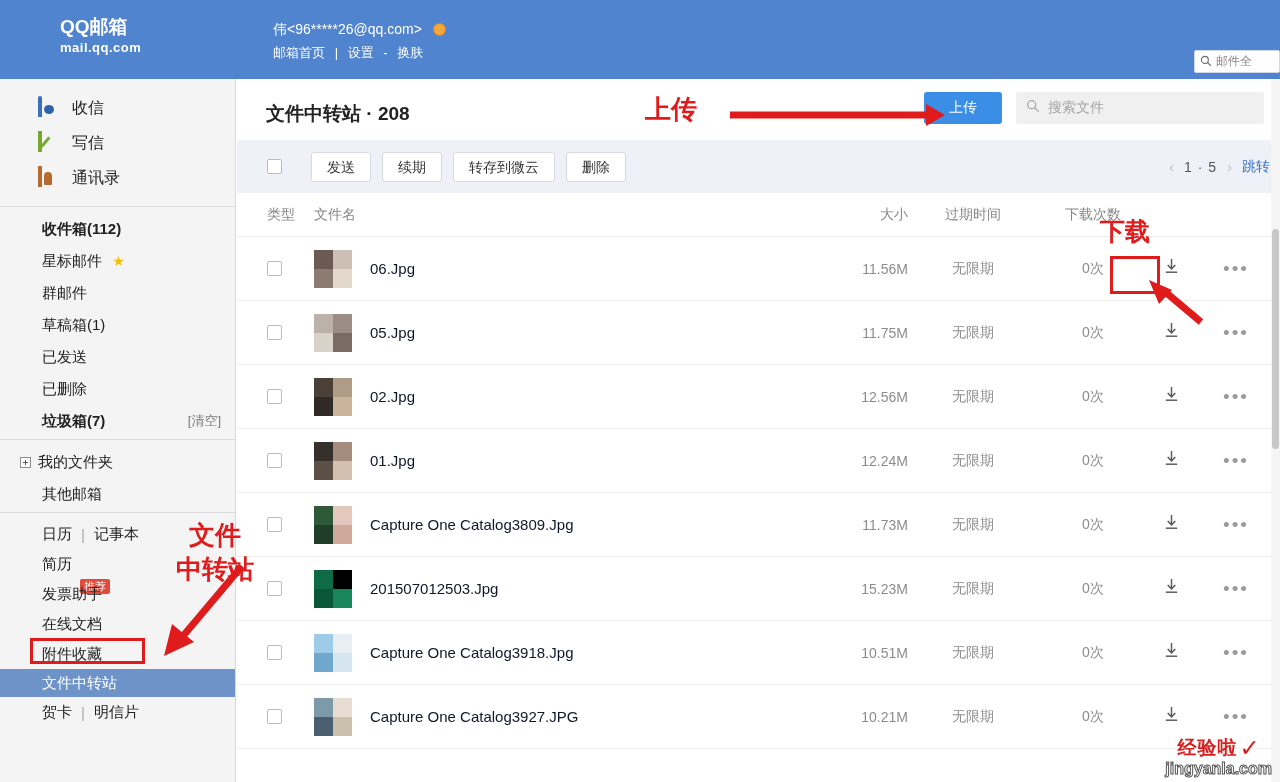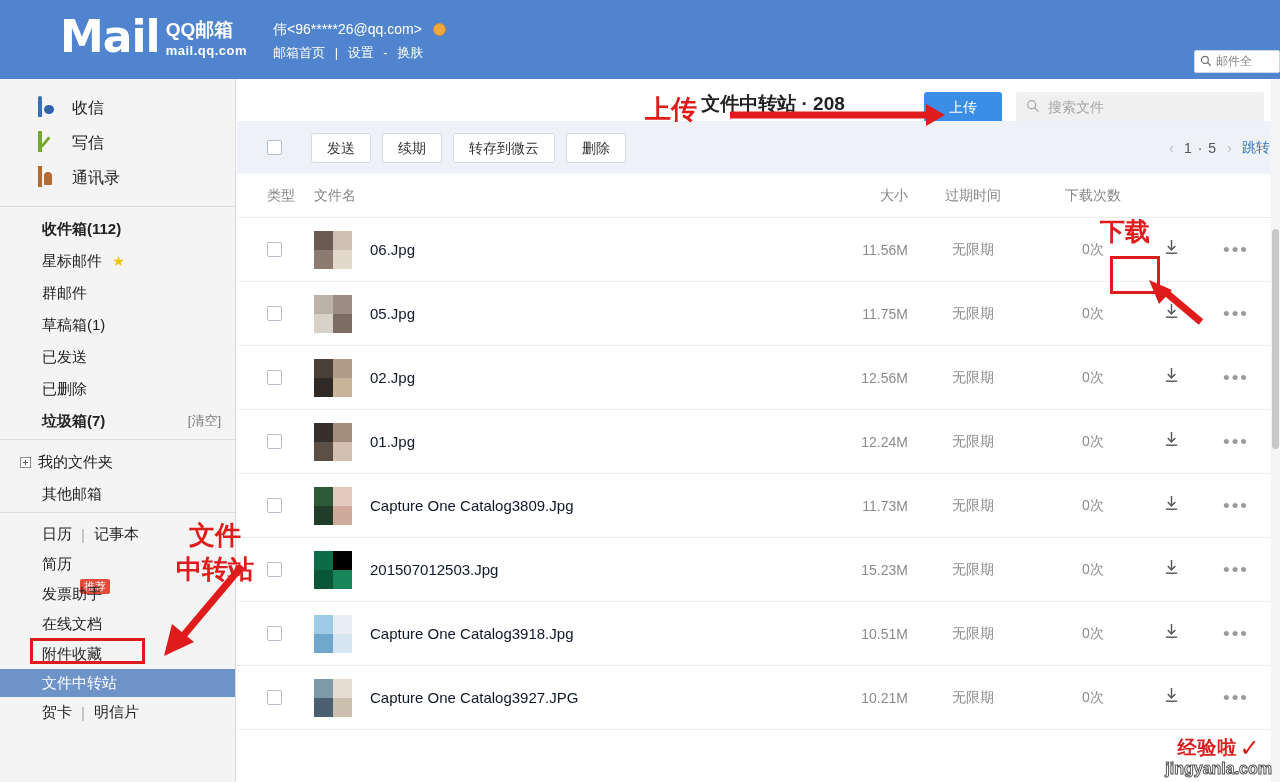--- a/index.html
+++ b/index.html
@@ -124,22 +124,22 @@
     background: #6d93c9; color: #ffffff; height: 28px;
     padding-left: 42px;
   }
 
   
   .main {
     position: absolute; left: 237px; top: 79px;
     width: 1043px; height: 703px; background: #ffffff;
   }
   .main-head {
-    height: 42px; display: flex; align-items: center;
-    padding: 8px 0 0 29px; position: relative; justify-content: center;
+    height: 61px; display: flex; align-items: center;
+    padding: 8px 0 0 29px; position: relative;
   }
   .main-title { font-size: 19px; font-weight: bold; color: #222; }
   .btn-upload {
     position: absolute; left: 687px; top: 13px;
     width: 78px; height: 32px; background: #3a8ee6; color: #fff;
     border: none; border-radius: 3px; font-size: 14px; cursor: pointer;
     font-family: inherit;
   }
   .search-files {
     position: absolute; left: 779px; top: 13px;
@@ -236,21 +236,20 @@
     -webkit-text-stroke: 1px #555; letter-spacing: 0px; margin-top: -2px;
   }
 </style>
 </head>
 <body>
 
 <div id="app">
 
   <div class="header">
     <div class="logo-wrap">
-      <span class="logo-mail">Mail</span>
       <span class="logo-cn">
         <div class="logo-cn-top">QQ邮箱</div>
         <div class="logo-cn-sub">mail.qq.com</div>
       </span>
     </div>
 
     <div class="acct">
       <div class="acct-line1">
         <span>伟&lt;96*****26@qq.com&gt;</span>
         <span class="acct-badge"></span>

